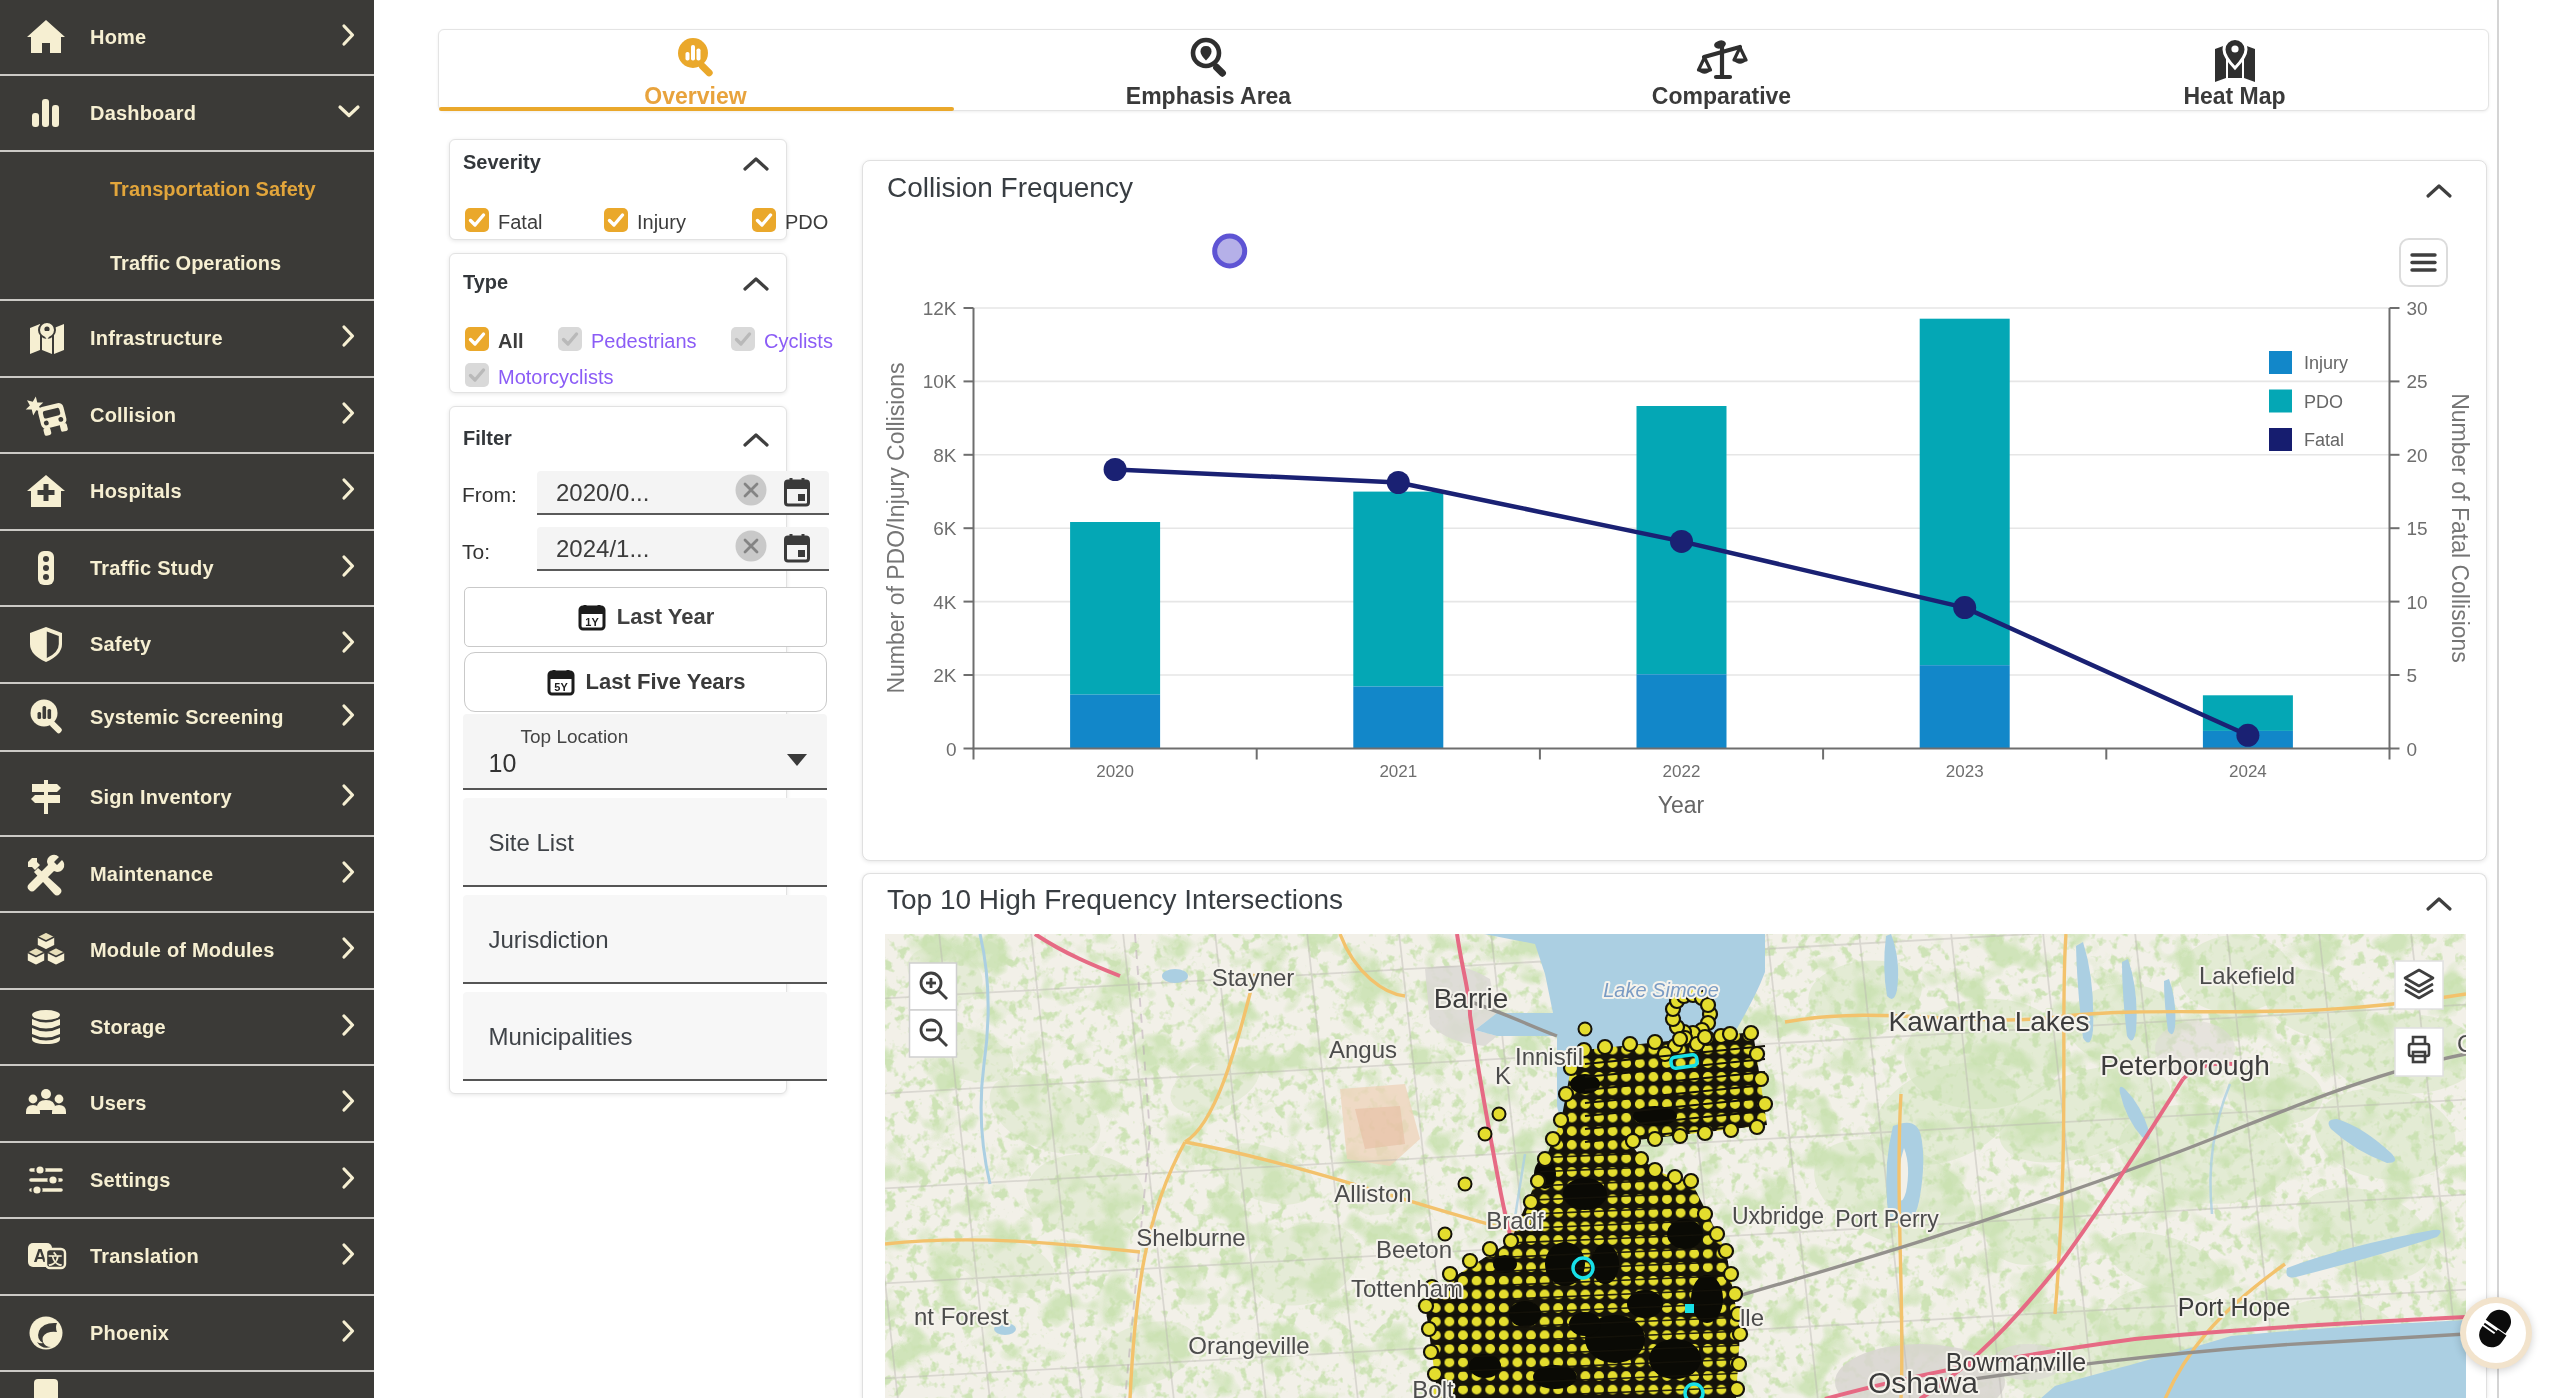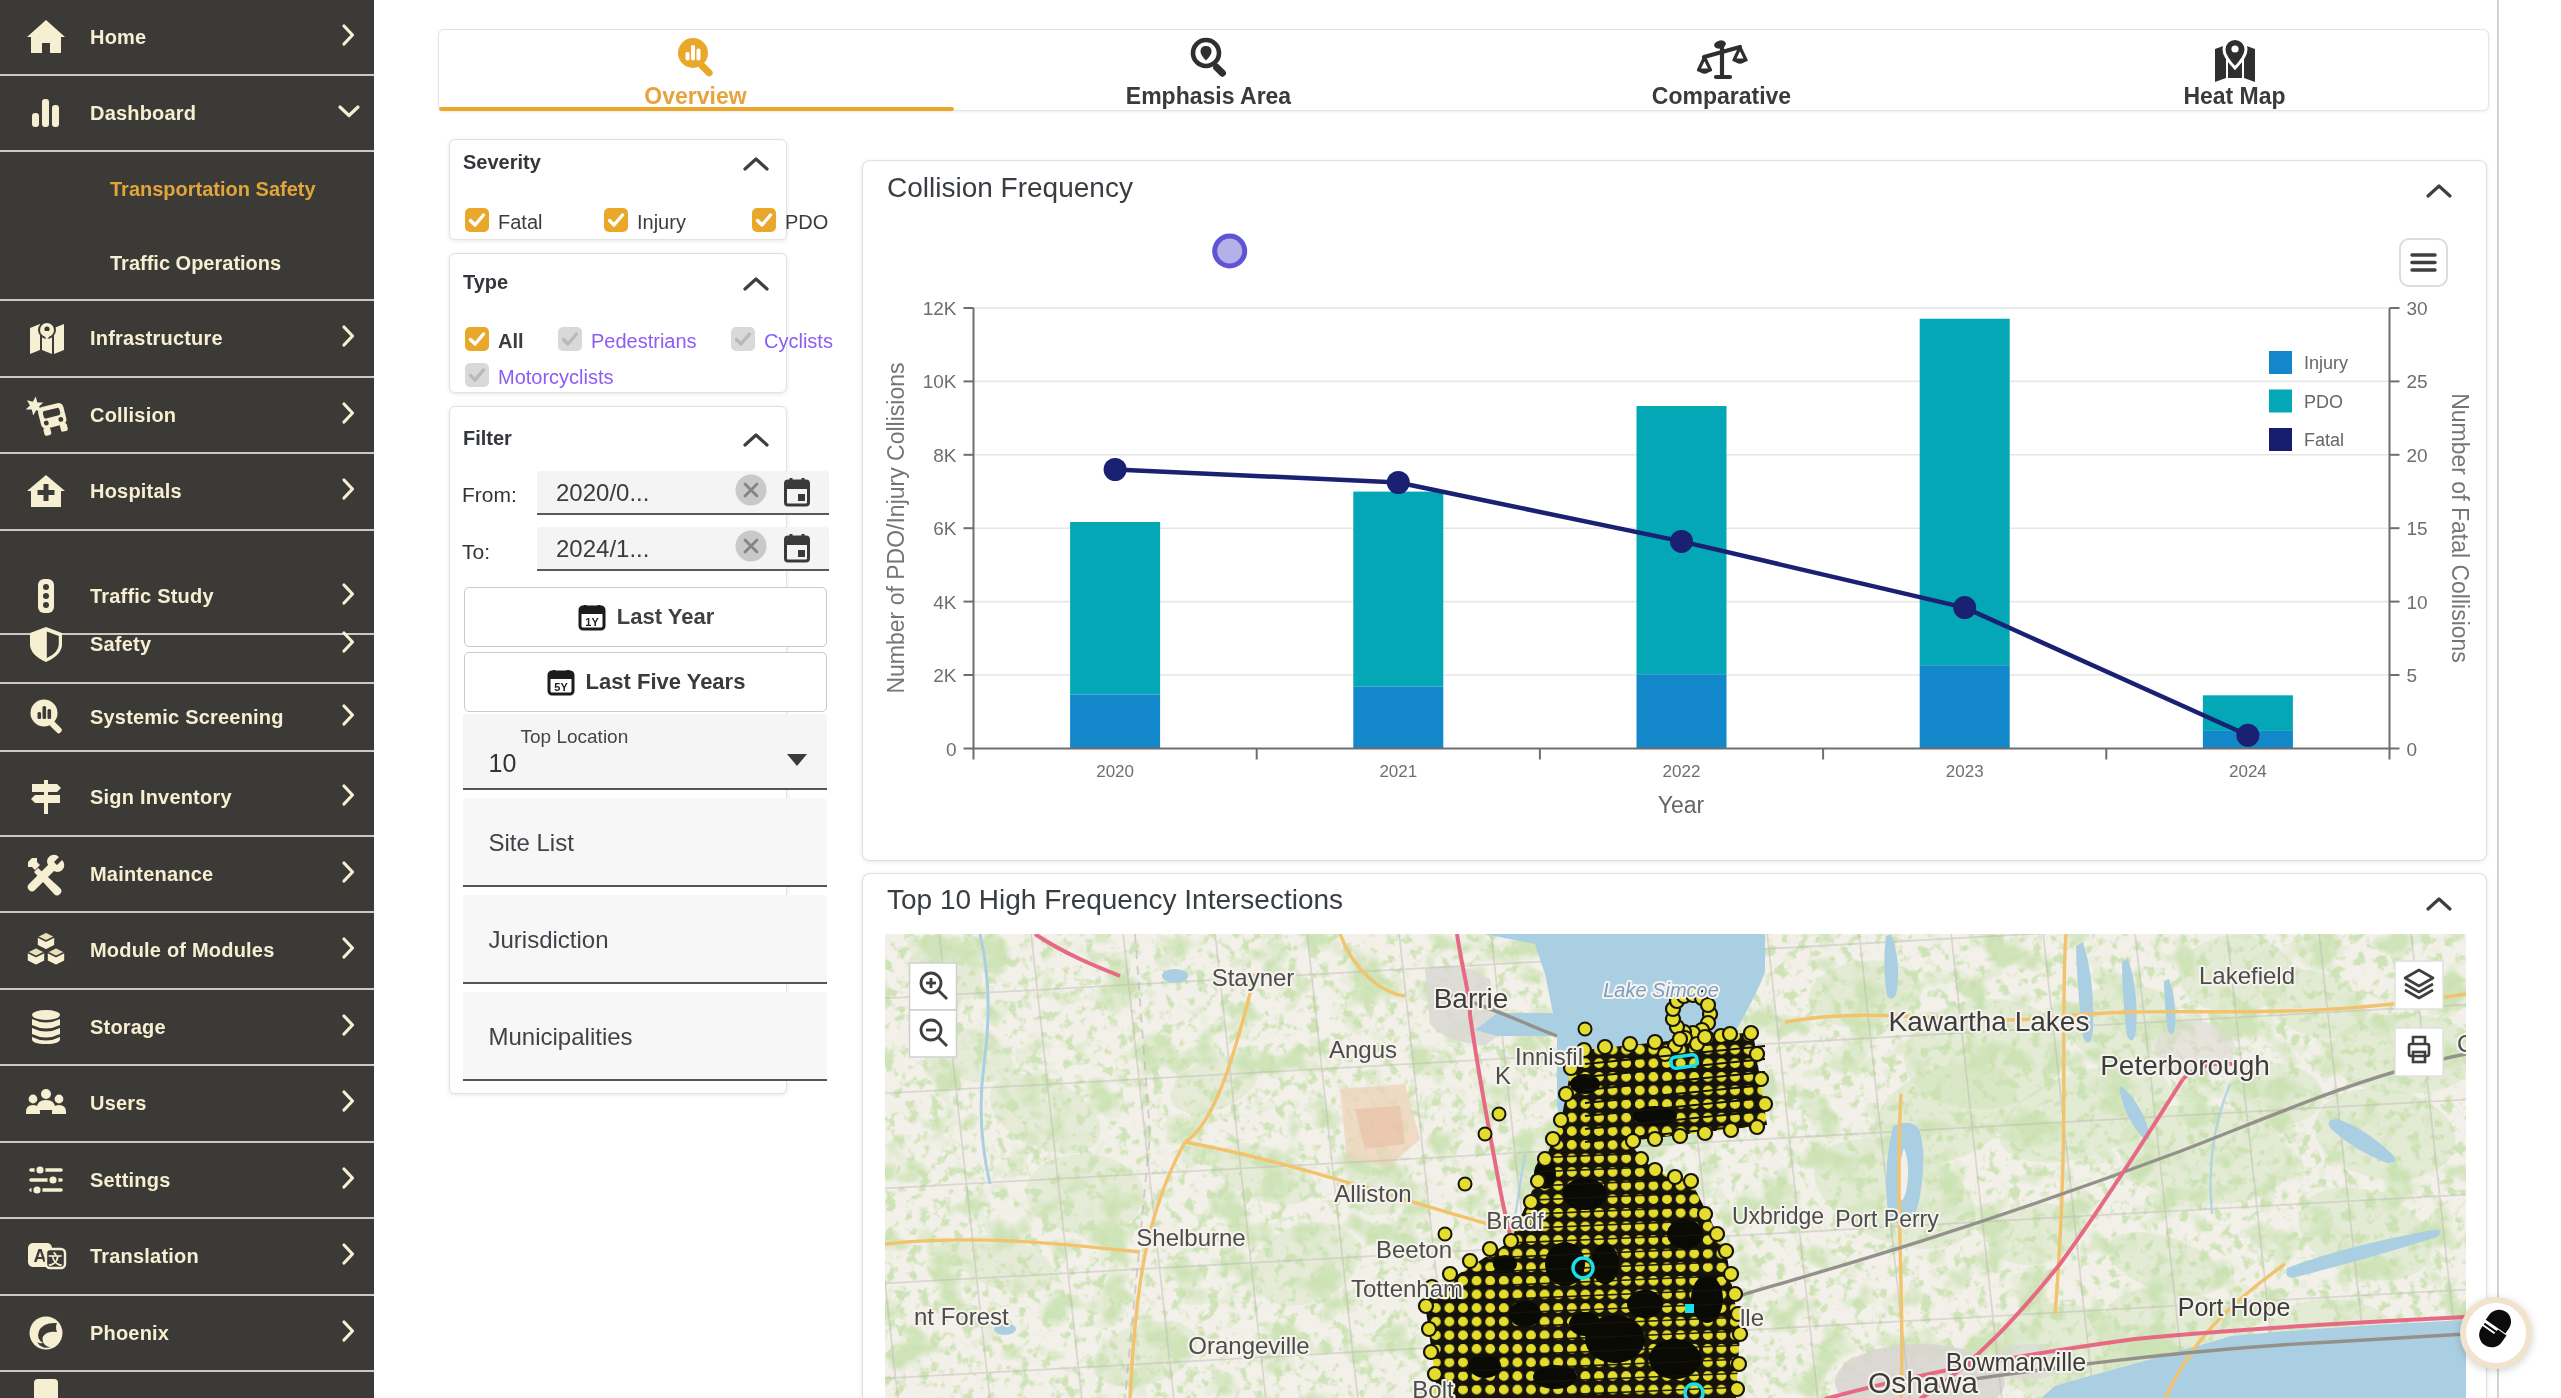--- a/index.html
+++ b/index.html
@@ -127,21 +127,21 @@
               <path d="M22 6 L41 22 L37 22 L37 38 L7 38 L7 22 L3 22 Z" fill="#f6efd2"></path>
               <path d="M19.5 18 h5 v6 h6 v5 h-6 v6 h-5 v-6 h-6 v-5 h6 Z" fill="#3b3a37" transform="translate(0,-3)"></path>
             </svg>
           </div>
           <div class="sb-txt">Hospitals</div>
           <div class="sb-chev"><svg width="16" height="26" viewBox="0 0 16 26">
               <path d="M4 4 L12.5 13 L4 22" stroke="#f6efd2" stroke-width="3.2" fill="none" stroke-linecap="round" stroke-linejoin="round"></path>
             </svg></div>
         </div>
       </div>
-  <div class="sb-item" style="top:530.5px; height:76.5px;margin-top:28px;">
+  <div class="sb-item" style="top:530.5px; height:76.5px;">
         <div class="sb-row">
           <div class="sb-ico">
             <svg width="44" height="44" viewBox="0 0 44 44">
               <rect x="14" y="5" width="16" height="34" rx="6" fill="#f6efd2"></rect>
               <circle cx="22" cy="13" r="3" fill="#3b3a37"></circle>
               <circle cx="22" cy="22" r="3" fill="#3b3a37"></circle>
               <circle cx="22" cy="31" r="3" fill="#3b3a37"></circle>
             </svg>
           </div>
           <div class="sb-txt">Traffic Study</div>
@@ -480,21 +480,21 @@
             <g fill="none" stroke="#1c1c1c" stroke-width="3">
 <rect x="3" y="5" width="24" height="22" rx="3"></rect>
             </g>
             <rect x="3" y="5" width="24" height="7" fill="#1c1c1c"></rect>
 <line x1="8" y1="3" x2="8" y2="9" stroke="#1c1c1c" stroke-width="3"></line>
             <line x1="22" y1="3" x2="22" y2="9" stroke="#1c1c1c" stroke-width="3"></line>
 <text x="15" y="24" font-family="Liberation Sans" font-size="11" font-weight="bold" fill="#1c1c1c" text-anchor="middle">1Y</text>
           </svg>
           <span style="font-size:22px; font-weight:bold; color:#404040;">Last Year</span>
   </div>
-  <div style="position:absolute; left:14px; top:245px; width:363px; height:60px; background:#fff; border:1.5px solid #c9c9c9; border-radius:5px; display:flex; align-items:center; justify-content:center; gap:10px;">
+  <div style="position:absolute; left:14px; top:245px; width:363px; height:60px; background:#fff; border:1.5px solid #c9c9c9; border-radius:11px; display:flex; align-items:center; justify-content:center; gap:10px;">
     <svg width="30" height="30" viewBox="0 0 30 30">
             <g fill="none" stroke="#1c1c1c" stroke-width="3">
 <rect x="3" y="5" width="24" height="22" rx="3"></rect>
             </g>
             <rect x="3" y="5" width="24" height="7" fill="#1c1c1c"></rect>
 <line x1="8" y1="3" x2="8" y2="9" stroke="#1c1c1c" stroke-width="3"></line>
             <line x1="22" y1="3" x2="22" y2="9" stroke="#1c1c1c" stroke-width="3"></line>
 <text x="15" y="24" font-family="Liberation Sans" font-size="11" font-weight="bold" fill="#1c1c1c" text-anchor="middle">5Y</text>
           </svg>
           <span style="font-size:22px; font-weight:bold; color:#3a3a3a;">Last Five Years</span>

